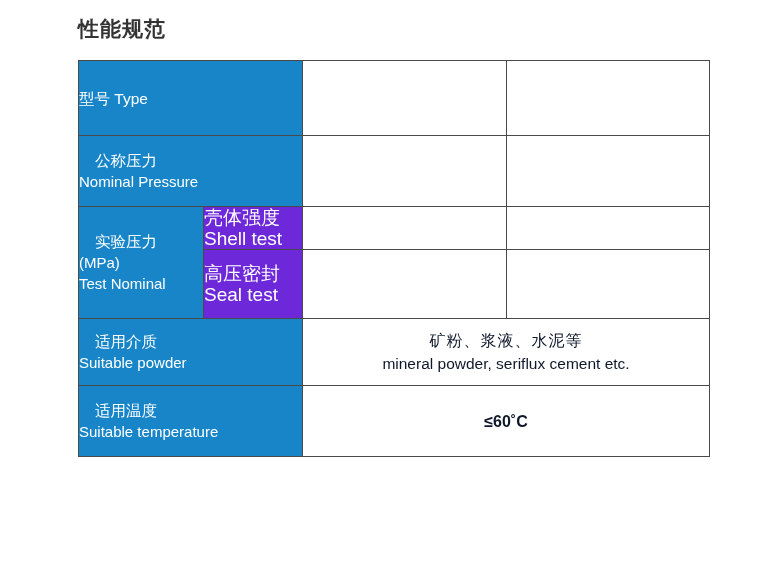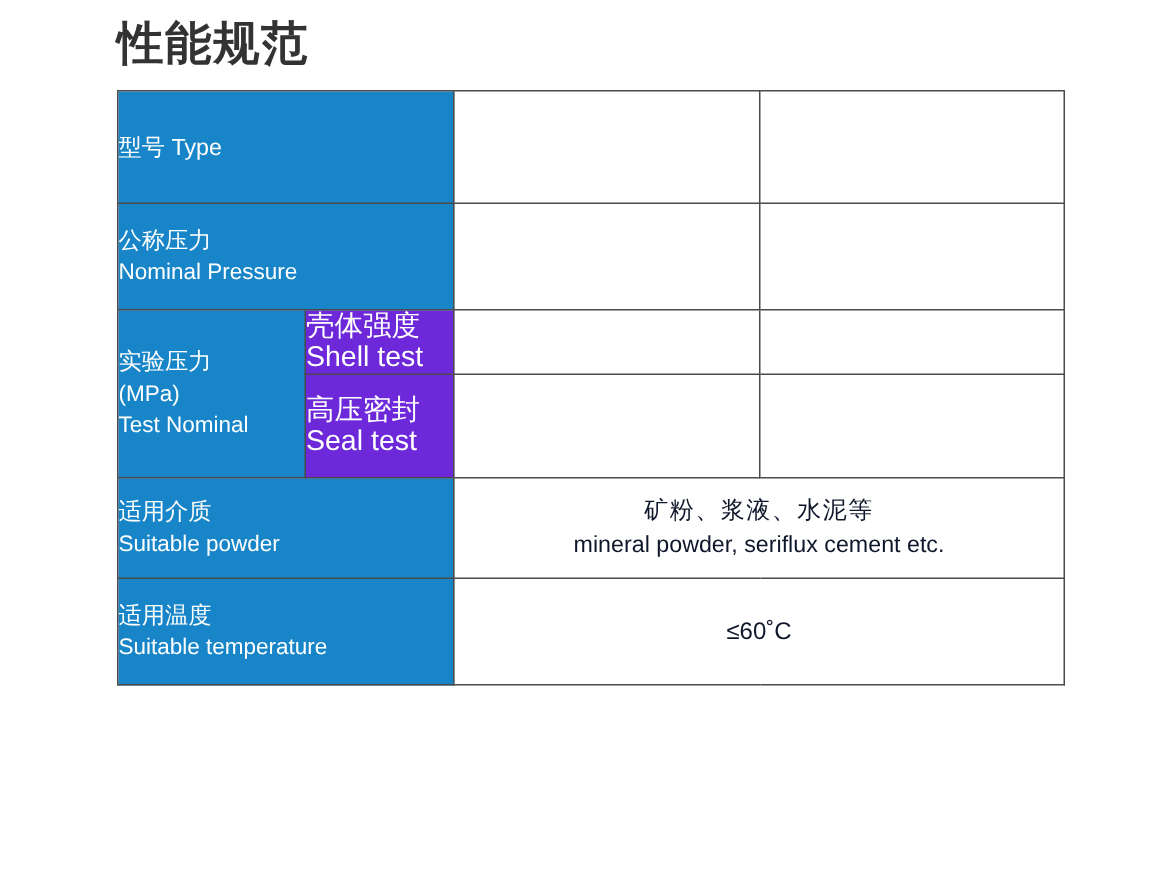--- a/index.html
+++ b/index.html
@@ -12,21 +12,21 @@
     height: 588px;
     position: relative;
     font-family: "Liberation Sans", "DejaVu Sans", sans-serif;
     overflow: hidden;
   }
 
   .page-title {
     position: absolute;
     left: 78px;
     top: 12px;
-    font-size: 31px;
+    font-size: 21px;
     font-weight: bold;
     color: #333333;
     letter-spacing: 1px;
     line-height: 34px;
   }
 
   .spec-table {
     position: absolute;
     left: 78px;
     top: 60px;
@@ -43,21 +43,21 @@
 
   
   .lbl {
     background: #1785c8;
     color: #ffffff;
     padding: 8px 0 8px 10px;
     font-size: 15px;
     line-height: 21px;
     border-color: #2b2b2b;
   }
-  .lbl .cn { display: block; font-size: 15.5px; }
+  .lbl .cn { display: block; font-size: 15.5px; padding-left: 16px; }
   .lbl .en { display: block; font-size: 15px; }
   .lbl .inline { font-size: 15.5px; }
 
   .sub-lbl {
     background: #6d28d9;
     color: #ffffff;
     padding: 8px 0 8px 12px;
     font-size: 19px;
     line-height: 21px;
     border-color: #2b2b2b;
@@ -73,21 +73,21 @@
     background: #ffffff;
     text-align: center;
     color: #0f172a;
     font-size: 15px;
     line-height: 23px;
     padding: 10px 6px;
     border-color: #4a4a4a;
   }
   .val-center .cn { display: block; font-size: 16px; letter-spacing: 1px; }
   .val-center .en { display: block; font-size: 15.5px; }
-  .val-center .single { font-size: 16px; }
+  .val-center .single { font-size: 16px; font-weight: bold; }
 
   .thick-top { border-top: 2px solid #777777; }
 </style>
 </head>
 <body>
 
 <div class="page-title">性能规范</div>
 
 <table class="spec-table">
   <colgroup>

